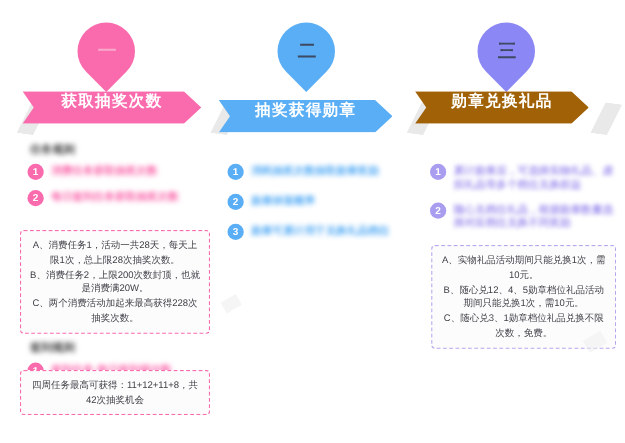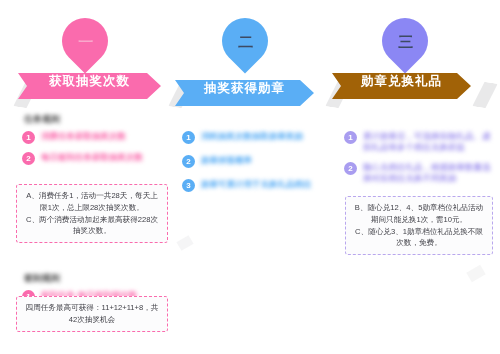--- a/index.html
+++ b/index.html
@@ -110,20 +110,21 @@
     <span class="num pink">1</span>
     <span class="row-text pink blurred">消费任务获取抽奖次数</span>
   </div>
   <div class="row" style="left:22px;top:152px;width:155px;">
     <span class="num pink">2</span>
     <span class="row-text pink blurred">每日签到任务获取抽奖次数</span>
   </div>
 
   <div class="detail pink" style="left:16px;top:184px;width:152px;">
     <p>A、消费任务1，活动一共28天，每天上限1次，总上限28次抽奖次数。</p>
+    <p>B、消费任务2，上限200次数封顶，也就是消费满20W。</p>
     <p>C、两个消费活动加起来最高获得228次抽奖次数。</p>
   </div>
 
   <div class="col-head" style="left:24px;top:272px;">签到规则</div>
 
   <div class="row" style="left:22px;top:290px;width:140px;">
     <span class="num pink">1</span>
     <span class="row-text pink blurred">签到任务·每日签到领次数</span>
   </div>
 
@@ -164,20 +165,21 @@
   <div class="row" style="left:344px;top:131px;width:150px;">
     <span class="num purple">1</span>
     <span class="row-text purple blurred-soft">累计勋章后，可选择实物礼品、虚拟礼品等多个档位兑换权益</span>
   </div>
   <div class="row" style="left:344px;top:162px;width:150px;">
     <span class="num purple">2</span>
     <span class="row-text purple blurred-soft">随心兑档位礼品，根据勋章数量选择对应档位兑换不同奖励</span>
   </div>
 
   <div class="detail purple" style="left:345px;top:196px;width:148px;">
+    <p>A、实物礼品活动期间只能兑换1次，需10元。</p>
     <p>B、随心兑12、4、5勋章档位礼品活动期间只能兑换1次，需10元。</p>
     <p>C、随心兑3、1勋章档位礼品兑换不限次数，免费。</p>
   </div>
 
   <div class="wedge" style="left:178px;top:238px;width:14px;height:10px;transform:rotate(-30deg);opacity:.55;"></div>
   <div class="wedge" style="left:468px;top:268px;width:16px;height:11px;transform:rotate(-30deg);opacity:.5;"></div>
 
 </div>
 
 </body></html>

